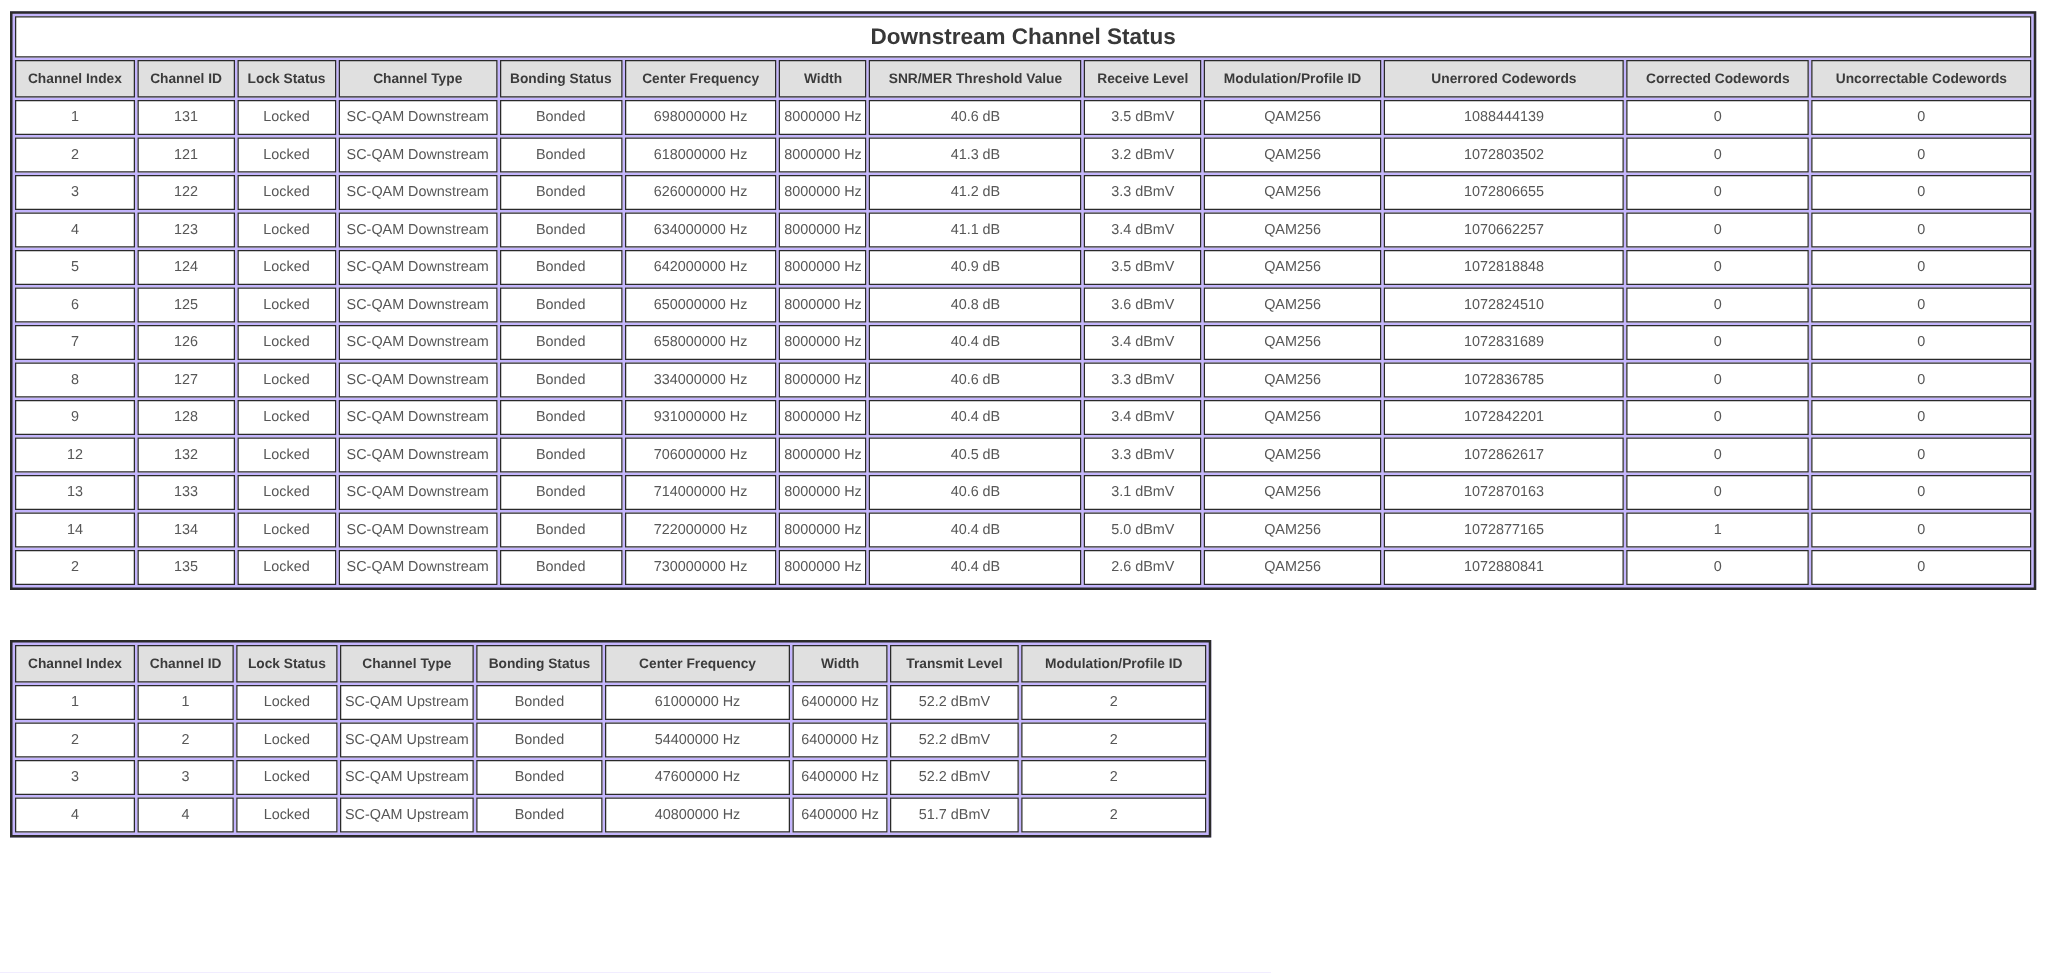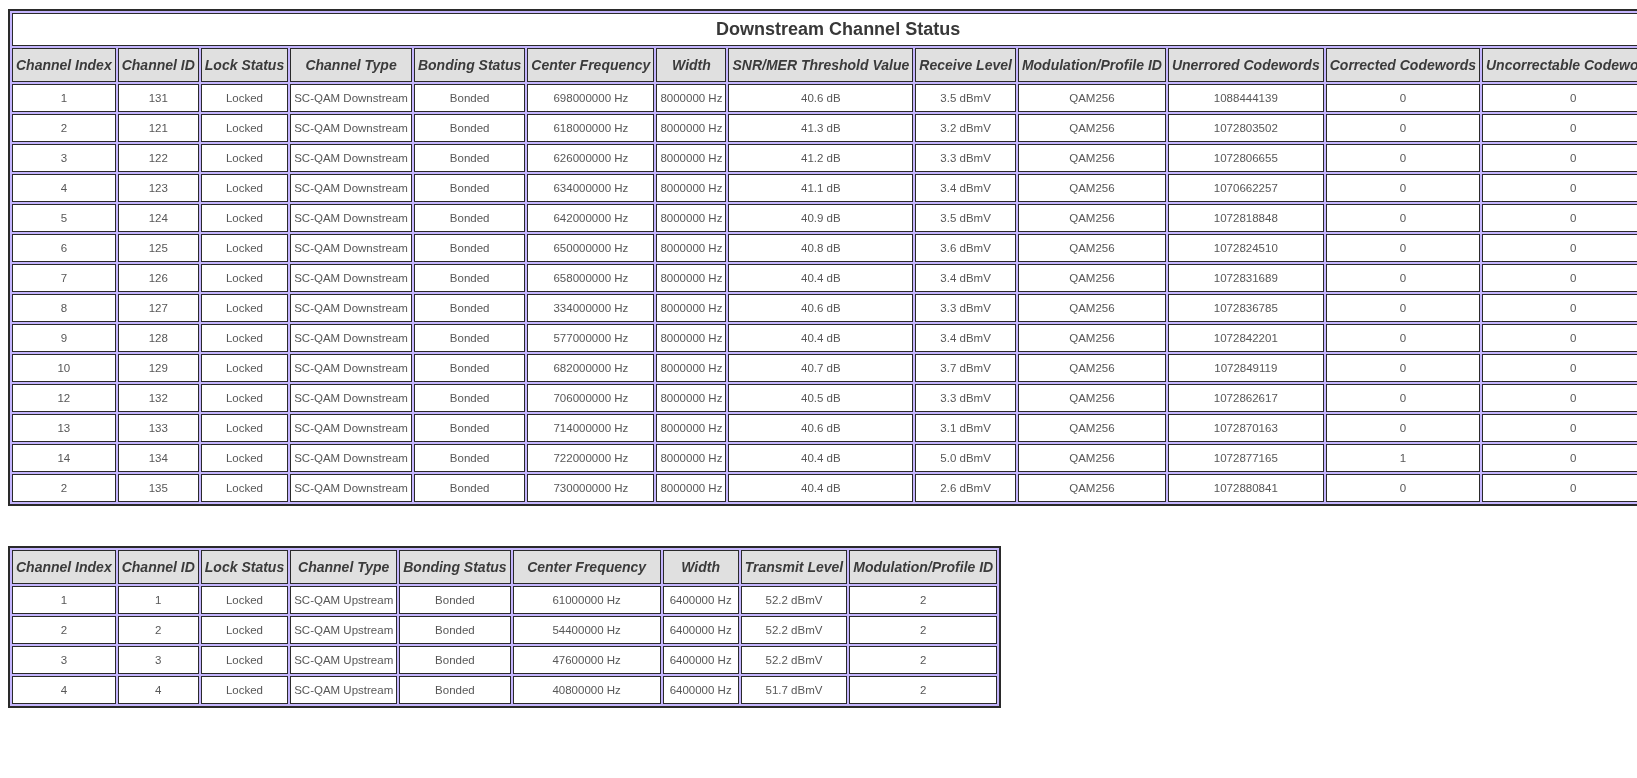--- a/index.html
+++ b/index.html
@@ -35,23 +35,22 @@
     font-size: 18px;
     font-weight: bold;
     color: #383838;
     padding: 5px 2px;
     background: #ffffff;
   }
   tr.header-row th {
     background: #e0e0e0;
     color: #3b3b3b;
     font-weight: bold;
-    font-size: 14px;
+    font-size: 11px;
     padding: 8px 3px;
-    font-style: italic;
   }
   table.status-table tbody td {
     color: #575757;
     font-size: 11.5px;
     padding: 7px 3px;
     background: #ffffff;
   }
   table.upstream-table {
     margin-top: 40px;
   }
@@ -217,41 +216,26 @@
           <td>1072836785</td>
           <td>0</td>
           <td>0</td>
         </tr>
         <tr>
           <td>9</td>
           <td>128</td>
           <td>Locked</td>
           <td>SC-QAM Downstream</td>
           <td>Bonded</td>
-          <td>577000000 Hz</td>
+          <td>931000000 Hz</td>
           <td>8000000 Hz</td>
           <td>40.4 dB</td>
           <td>3.4 dBmV</td>
           <td>QAM256</td>
           <td>1072842201</td>
-          <td>0</td>
-          <td>0</td>
-        </tr>
-        <tr>
-          <td>10</td>
-          <td>129</td>
-          <td>Locked</td>
-          <td>SC-QAM Downstream</td>
-          <td>Bonded</td>
-          <td>682000000 Hz</td>
-          <td>8000000 Hz</td>
-          <td>40.7 dB</td>
-          <td>3.7 dBmV</td>
-          <td>QAM256</td>
-          <td>1072849119</td>
           <td>0</td>
           <td>0</td>
         </tr>
         <tr>
           <td>12</td>
           <td>132</td>
           <td>Locked</td>
           <td>SC-QAM Downstream</td>
           <td>Bonded</td>
           <td>706000000 Hz</td>

